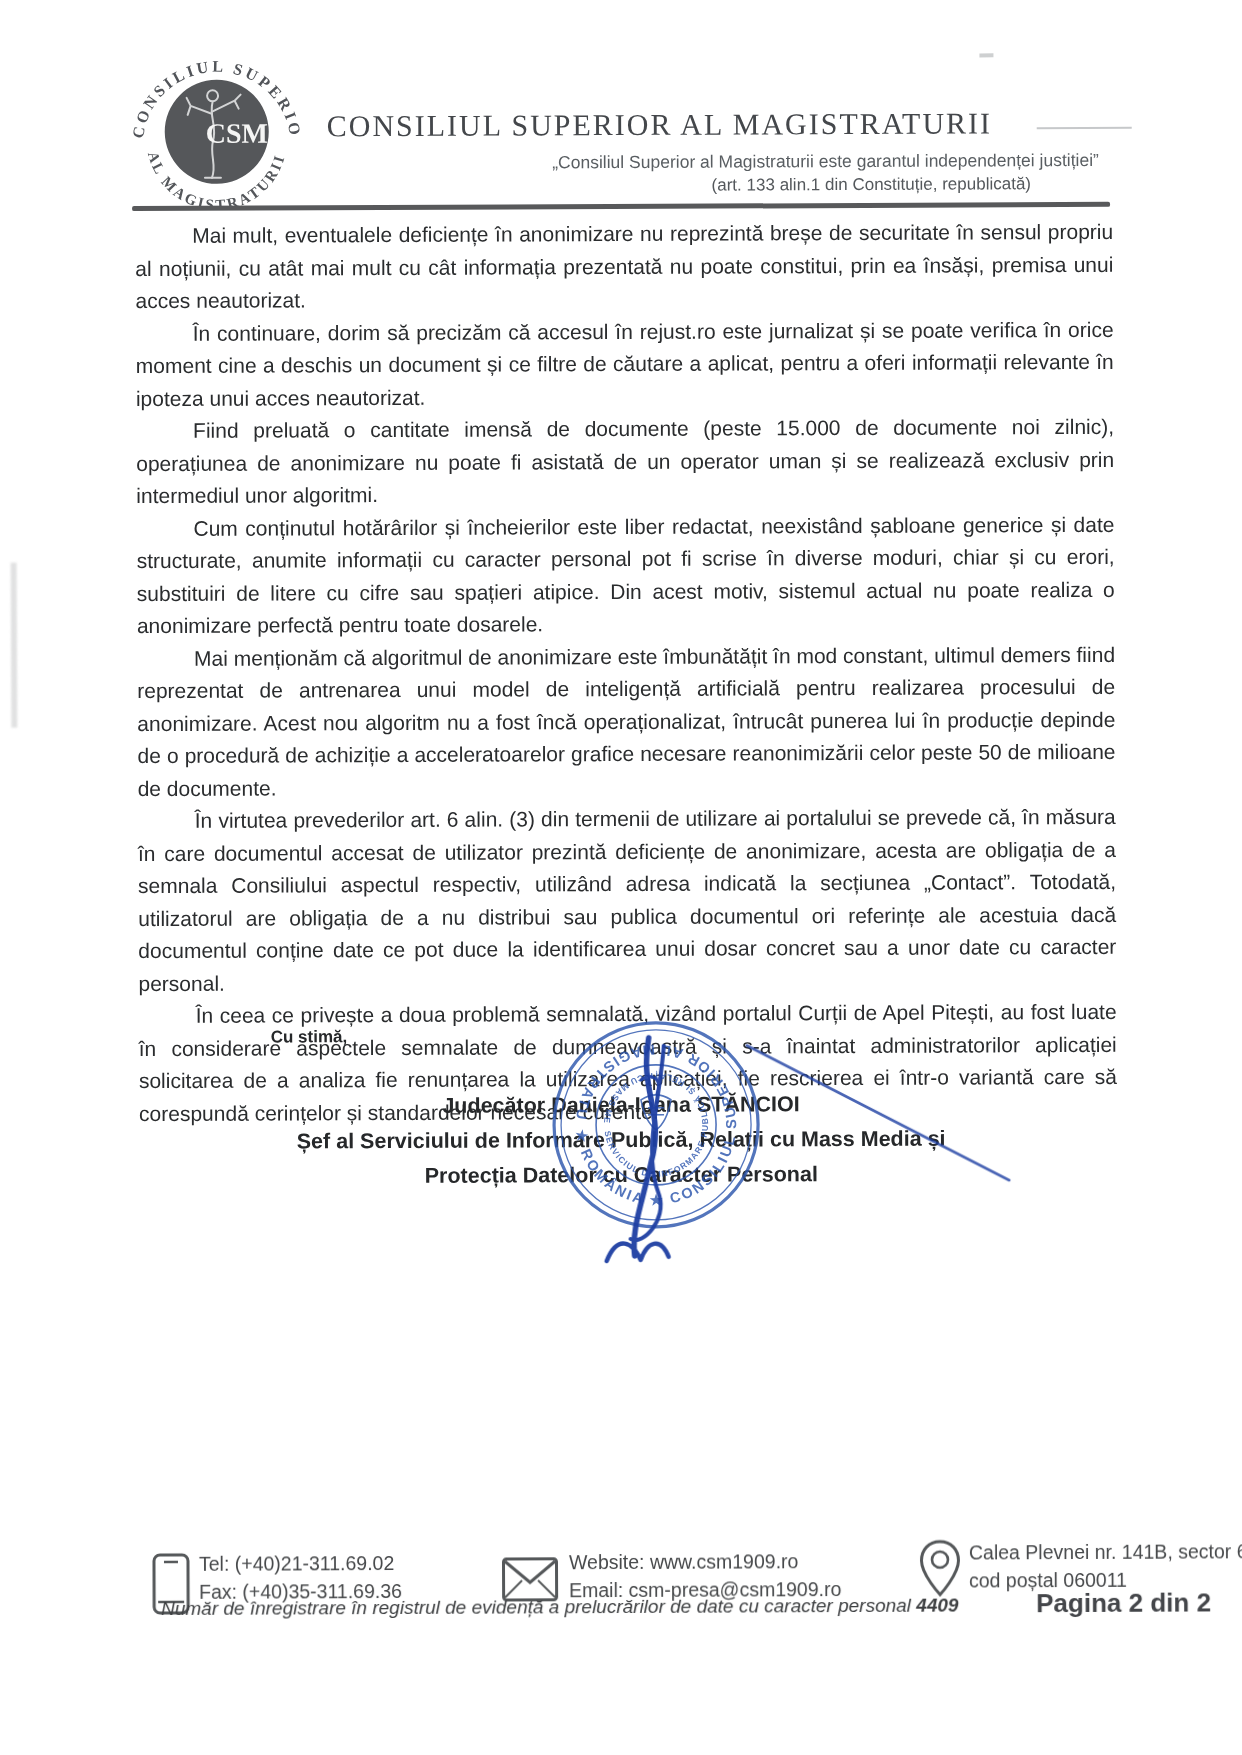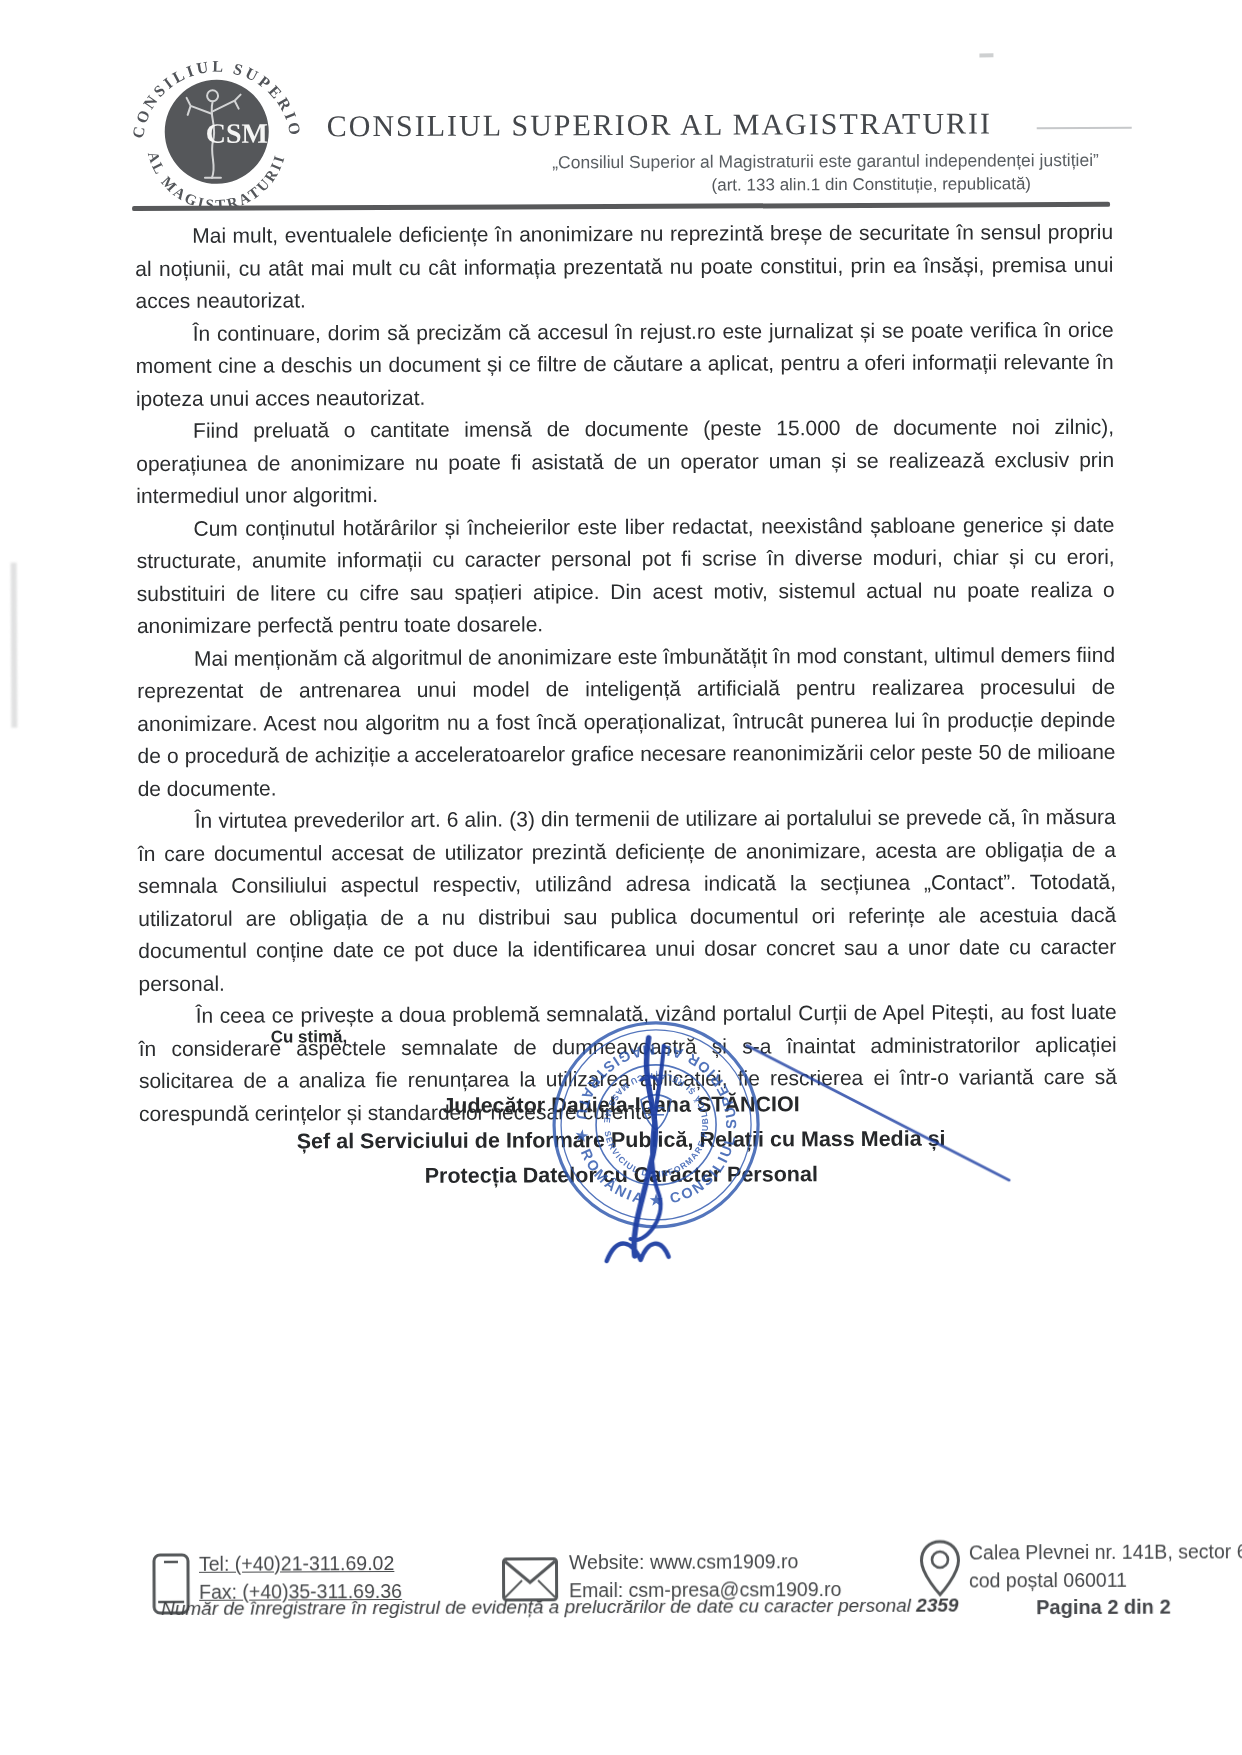--- a/index.html
+++ b/index.html
@@ -39,21 +39,21 @@
   .signer{position:absolute;left:240px;top:1088px;width:760px;text-align:center;
           font-size:21.5px;font-weight:700;line-height:35px;color:#26282a;}
   .stamp-wrap{position:absolute;left:490px;top:960px;width:560px;height:335px;pointer-events:none;}
 
   
   .footer{position:absolute;left:0;top:0;width:100%;height:100%;font-size:19.5px;color:#47494b;}
   .f-icon{position:absolute;}
   .f-col{position:absolute;line-height:28px;white-space:nowrap;}
   .registry{position:absolute;left:158px;top:1596px;width:830px;font-style:italic;font-size:19px;color:#3d3f41;white-space:nowrap;}
   .registry b{font-weight:700;}
-  .pagenum{position:absolute;left:1033px;top:1590px;font-size:20px;color:#44464a;font-weight:600;white-space:nowrap;margin-top:8px;}
+  .pagenum{position:absolute;left:1033px;top:1590px;font-size:26px;color:#44464a;font-weight:600;white-space:nowrap;}
   .pagenum b{font-weight:800;}
 </style>
 </head>
 <body>
 
 <div class="sheet">
   <div class="scan">
 
     <svg class="logo" viewBox="0 0 184 174" xmlns="http://www.w3.org/2000/svg">
       <defs>
@@ -135,21 +135,21 @@
       </g>
     </svg>
 
     <div class="footer">
 
       <svg class="f-icon" style="left:148px;top:1550px;" width="42" height="64" viewBox="0 0 42 64" xmlns="http://www.w3.org/2000/svg">
         <rect x="3" y="3" width="34" height="58" rx="6" fill="none" stroke="#55585a" stroke-width="3"></rect>
         <line x1="13" y1="10" x2="27" y2="10" stroke="#55585a" stroke-width="2.5"></line>
         <line x1="7" y1="50" x2="33" y2="50" stroke="#55585a" stroke-width="2.5"></line>
       </svg>
-      <div class="f-col" style="left:196px;top:1548px;text-decoration:underline;">
+      <div class="f-col" style="left:196px;top:1548px;">
         <div>Tel: (+40)21-311.69.02</div>
         <div>Fax: (+40)35-311.69.36</div>
       </div>
 
       <svg class="f-icon" style="left:498px;top:1556px;" width="58" height="46" viewBox="0 0 58 46" xmlns="http://www.w3.org/2000/svg">
         <rect x="2.5" y="2.5" width="53" height="41" rx="3" fill="none" stroke="#55585a" stroke-width="3"></rect>
         <polyline points="4,5 29,26 54,5" fill="none" stroke="#55585a" stroke-width="3"></polyline>
         <line x1="4" y1="41" x2="21" y2="24" stroke="#55585a" stroke-width="2"></line>
         <line x1="54" y1="41" x2="37" y2="24" stroke="#55585a" stroke-width="2"></line>
       </svg>
@@ -160,19 +160,19 @@
 
       <svg class="f-icon" style="left:915px;top:1540px;" width="44" height="60" viewBox="0 0 44 60" xmlns="http://www.w3.org/2000/svg">
         <path d="M22,3 C11,3 3.5,11 3.5,22 C3.5,36 22,56 22,56 C22,56 40.5,36 40.5,22 C40.5,11 33,3 22,3 Z" fill="none" stroke="#55585a" stroke-width="3"></path>
         <circle cx="22" cy="21" r="8" fill="none" stroke="#55585a" stroke-width="2.6"></circle>
       </svg>
       <div class="f-col" style="left:966px;top:1540px;">
         <div>Calea Plevnei nr. 141B, sector 6,</div>
         <div>cod poștal 060011</div>
       </div>
 
-      <div class="registry"><span>Număr de înregistrare în registrul de evidență a prelucrărilor de date cu caracter personal </span><b>2359</b></div>
+      <div class="registry"><span>Număr de înregistrare în registrul de evidență a prelucrărilor de date cu caracter personal </span><b>4409</b></div>
 
       <div class="pagenum"><span>Pagina</span> <b>2</b> <span>din</span> <b>2</b></div>
     </div>
 
   </div>
 </div>
 
 </body></html>

